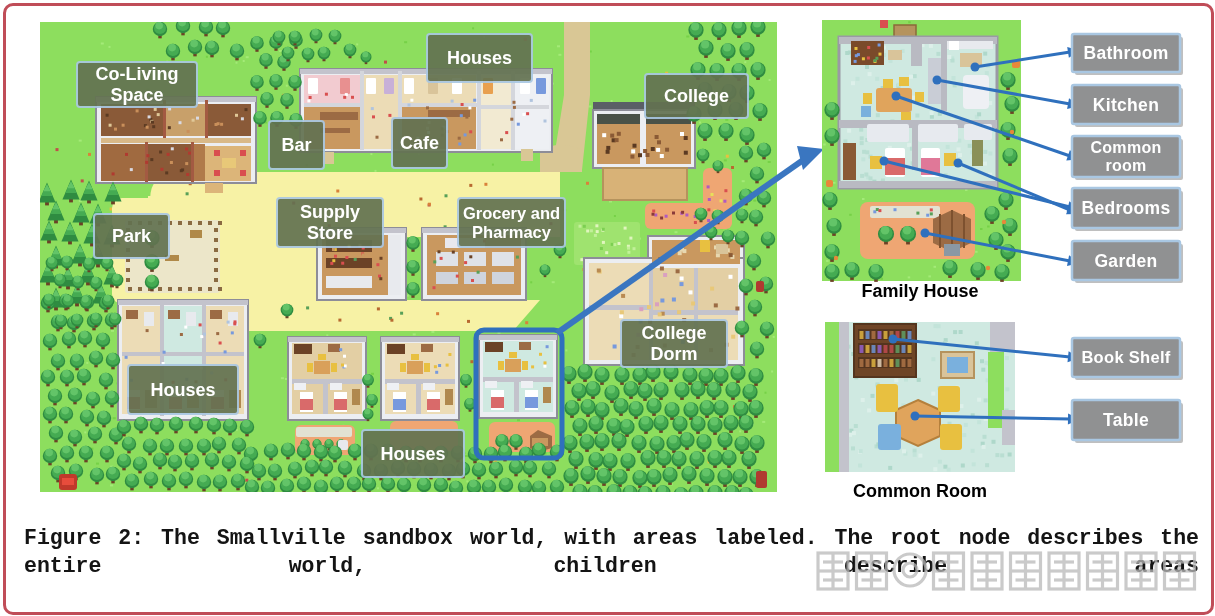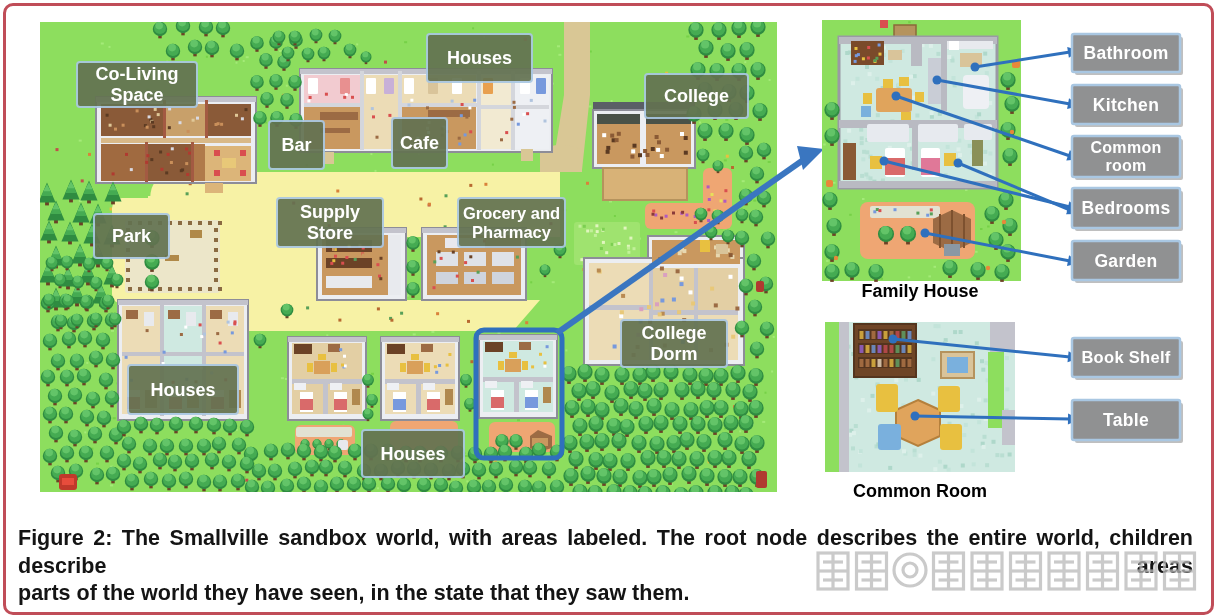--- a/index.html
+++ b/index.html
@@ -1,24 +1,23 @@
 <!DOCTYPE html>
 <html><head><meta charset="utf-8"><style>
 html,body{margin:0;padding:0;background:#fff;width:1215px;height:616px;overflow:hidden}
 #page{position:relative;width:1215px;height:616px;background:#fff;font-family:"Liberation Sans",sans-serif}
 #frame{position:absolute;left:3px;top:3px;width:1205px;height:606px;border:3px solid #c04d58;border-radius:10px}
-#cap{position:absolute;left:18px;top:525px;width:1175px;font-family:Liberation Sans, sans-serif;font-weight:bold;font-size:21.5px;line-height:27.5px;color:#141414}
+#cap{position:absolute;left:24px;top:525px;width:1175px;font-family:Liberation Mono, monospace;font-weight:bold;font-size:21.5px;line-height:27.5px;color:#141414}
 #cap .j{text-align:justify;text-align-last:justify}
 svg{position:absolute;left:0;top:0}
 </style></head><body>
 <div id="page">
 <div id="frame"></div>
 <div id="cap">
 <div class="j">Figure 2: The Smallville sandbox world, with areas labeled. The root node describes the entire world, children describe areas</div>
-<div>parts of the world they have seen, in the state that they saw them.</div>
 </div>
 <svg width="1215" height="616" viewBox="0 0 1215 616">
 <clipPath id="mapclip">
         <rect x="40" y="22" width="737" height="470"></rect>
       </clipPath>
 <g clip-path="url(#mapclip)">
 <rect x="40" y="22" width="737" height="470" fill="#8dde5e"></rect>
 <rect x="509.4" y="35.6" width="2" height="2" fill="#a4ea78"></rect>
 <rect x="205.2" y="365.7" width="2" height="2" fill="#76d147"></rect>
 <rect x="473.7" y="38.7" width="2" height="2" fill="#a4ea78"></rect>

